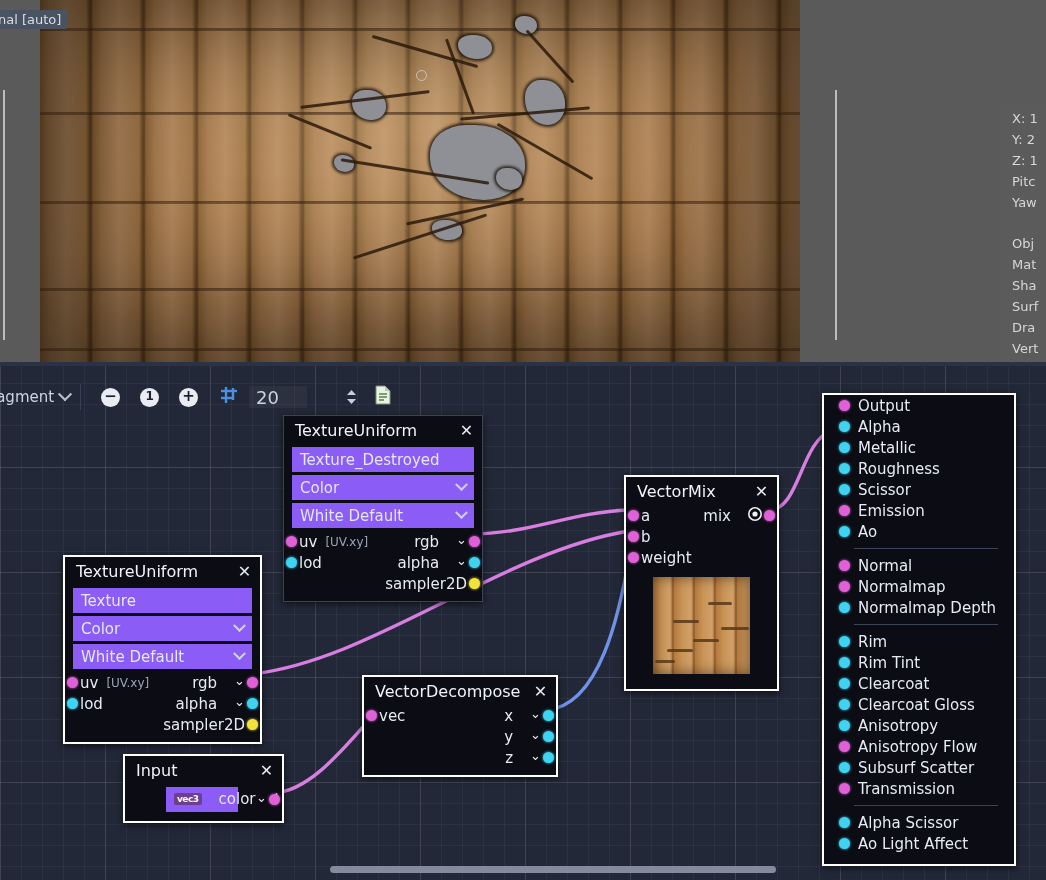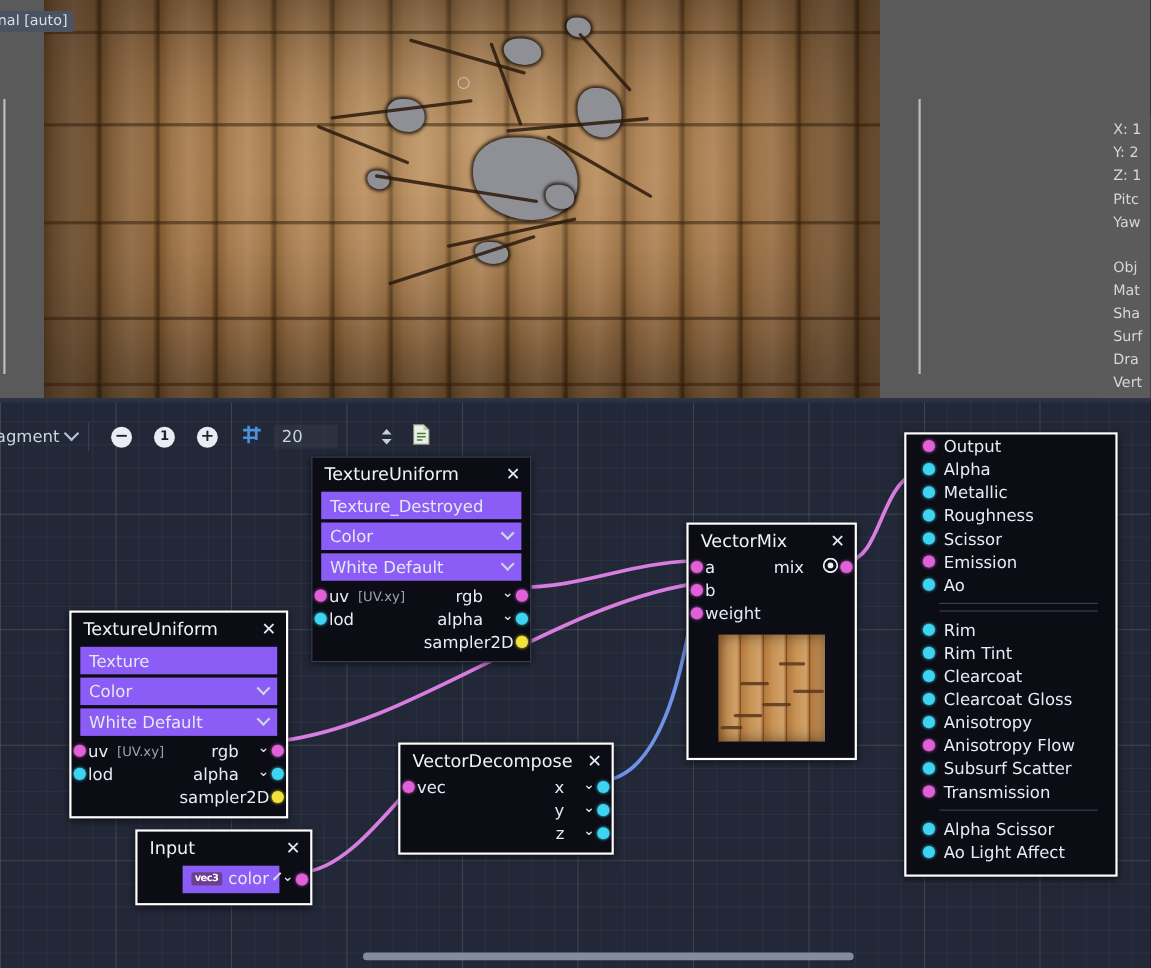--- a/index.html
+++ b/index.html
@@ -91,21 +91,21 @@
   .circ-btn {
     width: 19px; height: 19px; border-radius: 50%;
     background: #e9ecf2; color:#1c2030;
     display:flex; align-items:center; justify-content:center;
     font-size: 15px; font-weight: bold; line-height:1; margin: 0 10px;
   }
   .circ-btn span { transform: translateY(-1px); }
   #snap-icon { margin-left: 10px; }
   #grid-step-field {
     width: 58px; height: 22px; background: rgba(255,255,255,0.045);
-    color:#c9d1df; font-size:15px; display:flex; align-items:center;
+    color:#c9d1df; font-size:18px; display:flex; align-items:center;
     padding-left:7px; margin-left: 9px;
   }
   #spinner { margin-left: 38px; color:#c7cedc; font-size:15px; line-height:10px; text-align:center; }
   #script-icon { margin-left: 16px; }
 
   
   .node {
     position: absolute;
     background: #0b0c14;
     border: 1px solid #3b4258;
@@ -496,21 +496,21 @@
     </div>
 
     <div class="node selected" id="node-input">
       <div class="node-header">
         <span class="node-title">Input</span>
         <span class="close-x">✕</span>
       </div>
       <div class="node-body">
         <div class="port-row" style="height:30px">
           <span class="left" style="gap:0">
-            <span class="dropdown" style="width:88px;height:25px;gap:6px;justify-content:space-between;margin-left:26px">
+            <span class="dropdown" style="width:72px;height:25px;gap:17px;justify-content:space-between;margin-left:26px">
               <span id="vec-badge">vec3</span>
               <span>color</span>
               <i class="chev" style="margin-left:auto"></i>
             </span>
           </span>
           <span class="right">
             <span class="curve-ic">⌄</span>
           </span>
           <span class="dot magenta out"></span>
         </div>
@@ -546,20 +546,34 @@
             <span>Emission</span>
           </div>
           <div class="out-row">
             <span class="dot cyan"></span>
             <span>Ao</span>
           </div>
         </div>
 
         <div class="divider"></div>
 
+        <div>
+          <div class="out-row">
+            <span class="dot magenta"></span>
+            <span>Normal</span>
+          </div>
+          <div class="out-row">
+            <span class="dot magenta"></span>
+            <span>Normalmap</span>
+          </div>
+          <div class="out-row">
+            <span class="dot cyan"></span>
+            <span>Normalmap Depth</span>
+          </div>
+        </div>
 
         <div class="divider"></div>
 
         <div>
           <div class="out-row">
             <span class="dot cyan"></span>
             <span>Rim</span>
           </div>
           <div class="out-row">
             <span class="dot cyan"></span>

